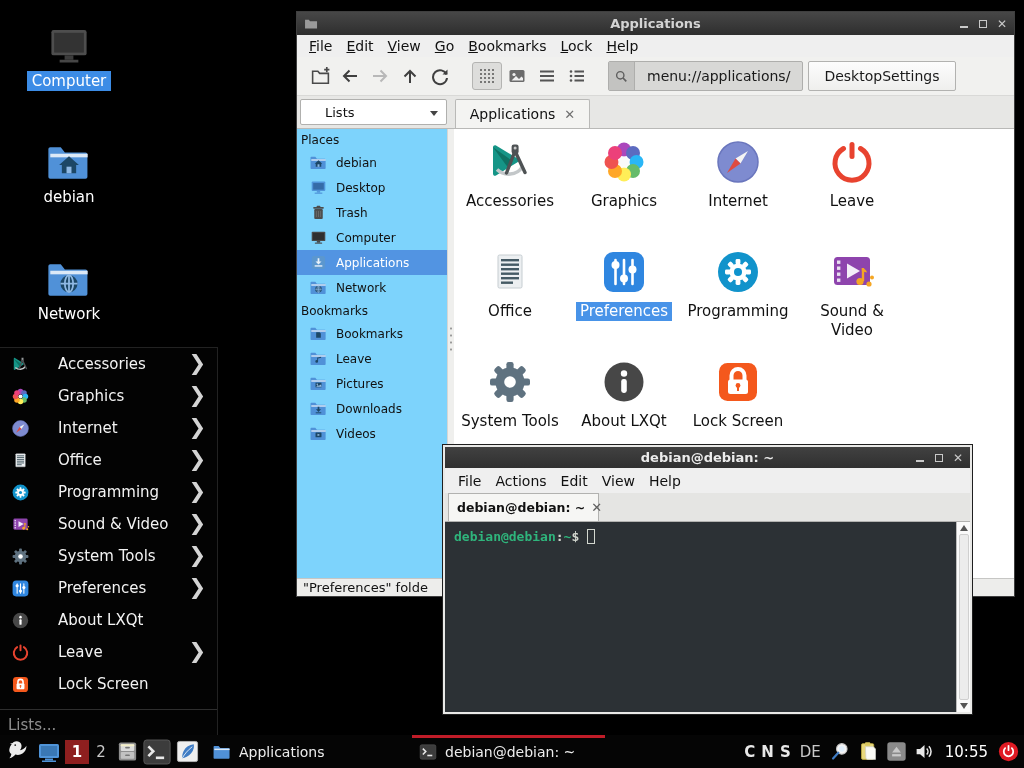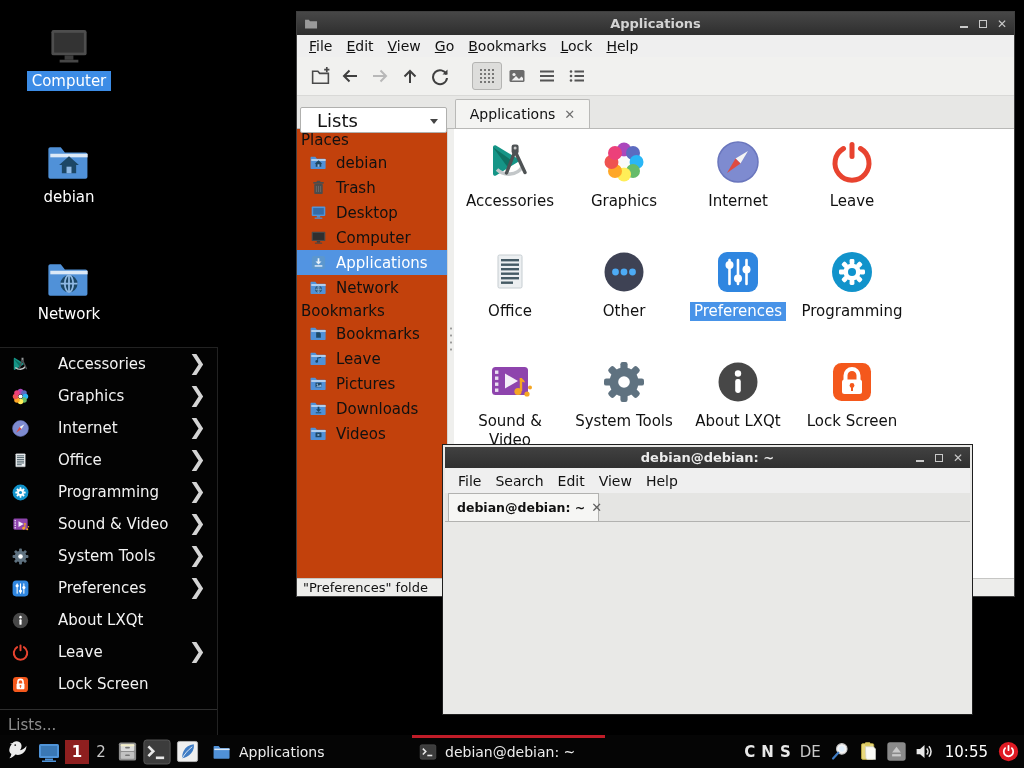--- a/index.html
+++ b/index.html
@@ -37,26 +37,26 @@
 #fm-toolbar{height:39px;background:#f1f1ef;border-bottom:1px solid #d9d9d7;display:flex;align-items:center;padding:0 8px}
 .tbtn{width:30px;height:28px;display:flex;align-items:center;justify-content:center;flex:none}
 .tbtn.pressed{background:#dddddb;border:1px solid #b4b4b2;border-radius:3px}
 .tsep{width:17px;flex:none}
 #fm-pathbar{flex:1;display:flex;align-items:center;height:30px;margin-left:16px}
 #fm-path-seg{display:flex;align-items:center;height:30px;background:#d8d8d6;border:1px solid #aeaeac;border-radius:2px;overflow:hidden}
 #fm-path-search{width:26px;height:100%;background:#c3c3c1;border-right:1px solid #aeaeac;display:flex;align-items:center;justify-content:center}
 #fm-path-text{padding:0 12px;font-size:14px;color:#1a1a1a}
 #fm-path-btn{height:30px;margin-left:5px;background:linear-gradient(#fdfdfd,#efefed);border:1px solid #b2b2b0;border-radius:2px;padding:0 15px;font-size:14px;display:flex;align-items:center;color:#1a1a1a}
 #fm-tabrow{height:33px;background:#e7e7e5;border-bottom:1px solid #b9b9b7;display:flex;flex:none}
-#fm-lists-combo{width:147px;height:26px;margin:11px 1px 0 3px;background:#fff;border:1px solid #b0b0ae;border-radius:2px;font-size:18px;display:flex;align-items:center;padding:0 16px;position:relative}
+#fm-lists-combo{width:147px;height:26px;margin:3px 1px 0 3px;background:#fff;border:1px solid #b0b0ae;border-radius:2px;font-size:13px;display:flex;align-items:center;padding:0 24px;position:relative}
 #fm-lists-combo .carrow{position:absolute;right:8px;top:11px;width:0;height:0;border-left:4px solid transparent;border-right:4px solid transparent;border-top:5px solid #444}
 #fm-tab-active{margin-left:7px;width:135px;margin-top:3px;background:#f4f4f2;border:1px solid #b9b9b7;border-bottom:none;border-radius:2px 2px 0 0;display:flex;align-items:center;justify-content:center;font-size:14px;gap:9px}
 #fm-tab-close{color:#6f6f6f;font-size:13px}
 #fm-content{flex:1;display:flex;min-height:0}
-#fm-sidebar{width:150px;background:#c2410c;font-size:15px;overflow:hidden;flex:none}
+#fm-sidebar{width:150px;background:#7dd3fc;font-size:12px;overflow:hidden;flex:none}
 .sb-header{height:21px;display:flex;align-items:center;padding-left:4px}
 .sb-item{height:25px;display:flex;align-items:center;padding-left:13px;gap:9px}
 .sb-item .isvg svg{width:17px;height:17px}
 .sb-item.selected{background:#5294e2;color:#fff}
 #fm-splitter{width:7px;background:#efefed;border-left:1px solid #d6d6d4;position:relative;flex:none}
 #fm-splitter::after{content:"";position:absolute;left:2px;top:196px;width:2px;height:26px;background-image:radial-gradient(circle,#9a9a9a 1px,transparent 1.2px);background-size:2px 7px}
 #fm-main{flex:1;background:#fff;position:relative;overflow:hidden}
 #fm-grid{position:absolute;left:-1px;top:3px;display:grid;grid-template-columns:repeat(4,114px);grid-auto-rows:110px}
 .cell{display:flex;flex-direction:column;align-items:center}
 .cell .icn{width:48px;height:48px;margin-top:6px}
@@ -236,20 +236,32 @@
         </svg>
       </span>
     <span class="tbtn isvg">
         <svg viewBox="0 0 20 20" width="20" height="20">
           <circle cx="4" cy="5.5" r="1.3" fill="#555"></circle>
           <circle cx="4" cy="10" r="1.3" fill="#555"></circle>
           <circle cx="4" cy="14.5" r="1.3" fill="#555"></circle>
           <path d="M7.5 5.5H17M7.5 10H17M7.5 14.5H17" stroke="#555" stroke-width="2"></path>
         </svg>
       </span>
+    <div id="fm-pathbar">
+      <div id="fm-path-seg">
+        <span id="fm-path-search" class="isvg">
+            <svg viewBox="0 0 16 16" width="15" height="15">
+              <circle cx="6.7" cy="6.7" r="3.9" stroke="#5f5f5f" stroke-width="1.5" fill="none"></circle>
+              <path d="M9.6 9.6l3.5 3.5" stroke="#5f5f5f" stroke-width="1.8"></path>
+            </svg>
+          </span>
+        <span id="fm-path-text">menu://applications/</span>
+      </div>
+      <div id="fm-path-btn">DesktopSettings</div>
+    </div>
   </div>
   <div id="fm-tabrow">
     <div id="fm-lists-combo">
       <span>Lists</span>
       <span class="carrow"></span>
     </div>
     <div id="fm-tab-active">
       <span>Applications</span>
       <span id="fm-tab-close">✕</span>
     </div>
@@ -264,38 +276,38 @@
               <rect x="1.2" y="5" width="13.6" height="1.3" fill="#fff" opacity=".8"></rect>
               <path d="M8 5.9 4.4 9.1h1v3h5.2v-3h1z" fill="#1c4766"></path>
               <rect x="7.1" y="9.7" width="1.8" height="2.4" fill="#8fb9e4"></rect>
             </svg>
           </span>
           <span>debian</span>
         </div>
         <div class="sb-item">
           <span class="isvg">
             <svg viewBox="0 0 16 16">
+              <rect x="1.6" y="2.4" width="12.8" height="9" rx="1" fill="#4f94d9"></rect>
+              <rect x="3" y="3.8" width="10" height="6.2" fill="#356ca8"></rect>
+              <rect x="6.4" y="11.4" width="3.2" height="1.4" fill="#4f94d9"></rect>
+              <rect x="4.4" y="12.8" width="7.2" height="1.1" fill="#4f94d9"></rect>
+            </svg>
+          </span>
+          <span>Desktop</span>
+        </div>
+        <div class="sb-item">
+          <span class="isvg">
+            <svg viewBox="0 0 16 16">
               <rect x="4" y="4.8" width="8" height="9.4" rx="1" fill="#4c4c4c"></rect>
               <rect x="3" y="2.9" width="10" height="1.5" rx=".7" fill="#4c4c4c"></rect>
               <rect x="6.2" y="1.6" width="3.6" height="1.5" rx=".7" fill="#4c4c4c"></rect>
               <path d="M6 6.5v5.8M8 6.5v5.8M10 6.5v5.8" stroke="#6e6e6e" stroke-width=".8"></path>
             </svg>
           </span>
           <span>Trash</span>
-        </div>
-        <div class="sb-item">
-          <span class="isvg">
-            <svg viewBox="0 0 16 16">
-              <rect x="1.6" y="2.4" width="12.8" height="9" rx="1" fill="#4f94d9"></rect>
-              <rect x="3" y="3.8" width="10" height="6.2" fill="#356ca8"></rect>
-              <rect x="6.4" y="11.4" width="3.2" height="1.4" fill="#4f94d9"></rect>
-              <rect x="4.4" y="12.8" width="7.2" height="1.1" fill="#4f94d9"></rect>
-            </svg>
-          </span>
-          <span>Desktop</span>
         </div>
         <div class="sb-item">
           <span class="isvg">
             <svg viewBox="0 0 16 16">
               <rect x="1.6" y="2.6" width="12.8" height="8.8" rx=".8" fill="#4a4a4a"></rect>
               <rect x="2.7" y="3.7" width="10.6" height="6.6" fill="#2f2f2f"></rect>
               <rect x="6.4" y="11.4" width="3.2" height="1.4" fill="#3c3c3c"></rect>
               <rect x="4.6" y="12.8" width="6.8" height="1" fill="#464646"></rect>
             </svg>
           </span>
@@ -440,31 +452,20 @@
                   <rect x="15" y="11" width="18" height="2.4"></rect>
                   <rect x="15" y="15.5" width="18" height="2.4"></rect>
                   <rect x="15" y="20" width="18" height="2.4"></rect>
                   <rect x="15" y="24.5" width="18" height="2.4"></rect>
                   <rect x="15" y="29" width="18" height="2.4"></rect>
                   <rect x="15" y="33.5" width="12" height="2.4"></rect>
                 </g>
               </svg>
             </span>
     <span class="lbl">Office</span>
-  </div>
-          <div class="cell">
-    <span class="icn isvg">
-              <svg viewBox="0 0 48 48">
-                <circle cx="24" cy="24" r="19.5" fill="#3e4254"></circle>
-                <circle cx="15.5" cy="24" r="3.4" fill="#4dabf5"></circle>
-                <circle cx="24" cy="24" r="3.4" fill="#4dabf5"></circle>
-                <circle cx="32.5" cy="24" r="3.4" fill="#4dabf5"></circle>
-              </svg>
-            </span>
-    <span class="lbl">Other</span>
   </div>
           <div class="cell">
     <span class="icn isvg">
               <svg viewBox="0 0 48 48">
                 <rect x="4" y="4" width="40" height="40" rx="9" fill="#2f86e0"></rect>
                 <g stroke="#fff" stroke-width="2.6" stroke-linecap="round">
                   <path d="M15.5 12v24M24 12v24M32.5 12v24"></path>
                 </g>
                 <g fill="#fff">
                   <circle cx="15.5" cy="17" r="4"></circle>
@@ -573,29 +574,43 @@
       </span>
     <span id="term-title">debian@debian: ~</span>
     <span class="wbtns">
       <span class="wbtn wbtn-min"></span>
       <span class="wbtn wbtn-max"></span>
       <span class="wbtn wbtn-close">✕</span>
     </span>
   </div>
   <div id="term-menubar">
       <span class="menu-item">File</span>
-      <span class="menu-item">Search</span>
+      <span class="menu-item">Actions</span>
       <span class="menu-item">Edit</span>
       <span class="menu-item">View</span>
       <span class="menu-item">Help</span>
     </div>
   <div id="term-tabbar">
     <div id="term-tab-active">
       <span>debian@debian: ~</span>
       <span id="term-tab-close">✕</span>
+    </div>
+  </div>
+  <div id="term-body">
+    <div id="term-prompt">
+      <span class="tgreen">debian@debian</span>
+        <span class="tfg">:</span>
+        <span class="tgreen">~</span>
+        <span class="tfg">$</span>
+      <span id="term-cursor"></span>
+    </div>
+    <div id="term-scroll">
+      <span class="scr-arrow scr-up"></span>
+      <span id="term-thumb"></span>
+      <span class="scr-arrow scr-down"></span>
     </div>
   </div>
 </div>
 
 <div id="startmenu">
     <div class="sm-item">
     <span class="isvg">
         <svg viewBox="0 0 48 48">
           <path d="M7 9.2c0-1.6 1.7-2.6 3-1.7l21.5 13.1c1.4.8 1.4 2.8 0 3.6L10 37.5c-1.4.9-3-.1-3-1.7z" fill="#159587"></path>
           <path d="M25.5 22.4 7 9.2 23 31z" fill="#0e7264"></path>

